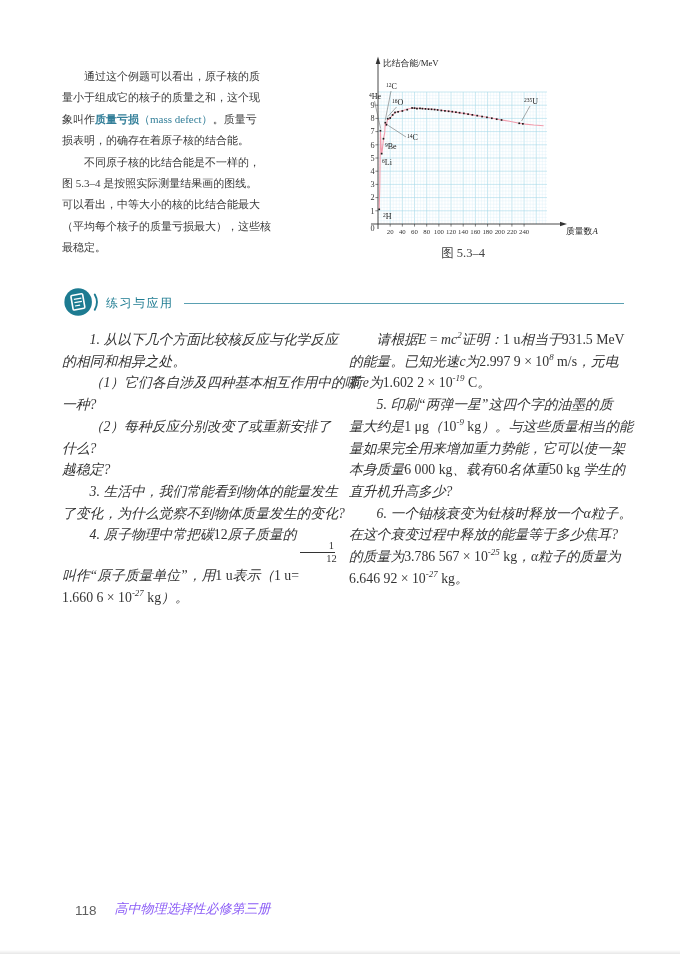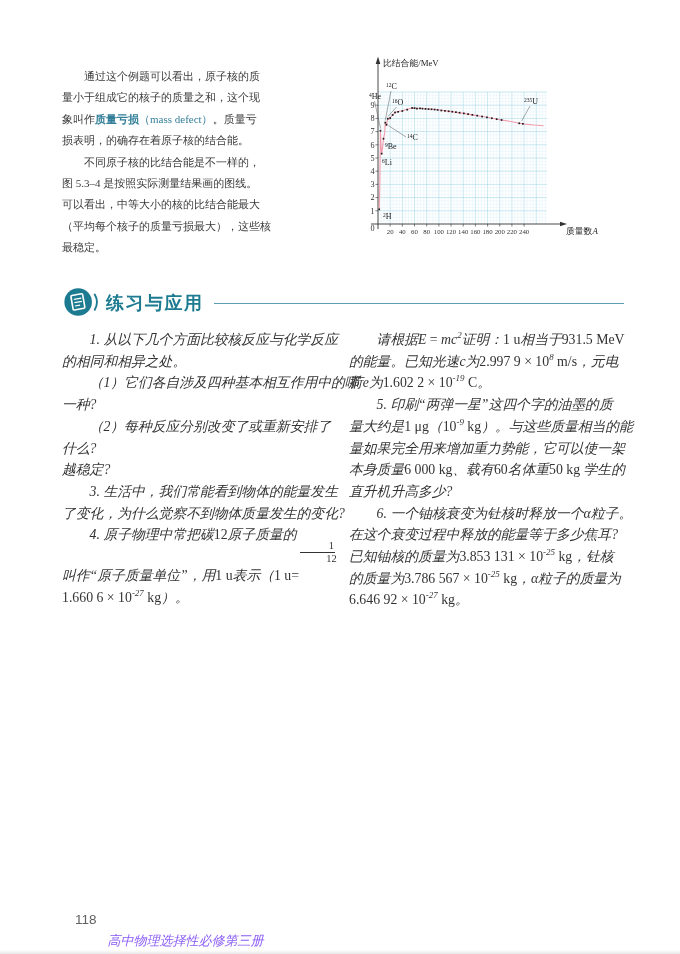--- a/index.html
+++ b/index.html
@@ -24,37 +24,37 @@
                margin-top:3px;font-style:normal;}
   .tick{font:6.8px "Liberation Serif",serif;fill:#333;}
   .ytick{font:8.2px "Liberation Serif",serif;fill:#333;}
   .axis-label{font:8.8px "Liberation Serif",serif;fill:#222;}
   .nuclide{font:8px "Liberation Serif",serif;fill:#222;}
 
   
   .section-header{position:absolute;left:62px;top:284px;right:56px;
                   display:flex;align-items:center;}
   .section-header .hicon{width:38px;height:38px;flex:0 0 auto;}
-  .section-header .htitle{font-family:"Liberation Sans",sans-serif;font-weight:bold;
-                  font-size:18px;letter-spacing:1.5px;color:var(--header);
+  .section-header .htitle{font-family:"Liberation Sans",sans-serif;font-weight:normal;
+                  font-size:12px;letter-spacing:1.5px;color:var(--header);
                   margin-left:6px;white-space:nowrap;}
   .section-header .hrule{flex:1;height:1px;background:var(--rule);margin-left:10px;}
 
   
   .col{position:absolute;top:329px;width:276px;font-size:13.8px;line-height:21.7px;
        font-style:italic;color:var(--ex-text);}
   .col.left{left:62px;}
   .col.right{left:349px;}
   .frac{display:inline-flex;flex-direction:column;align-items:center;
         vertical-align:-0.95em;font-style:normal;font-size:0.76em;line-height:1.15;
         margin-left:2px;}
   .frac > span:first-child{border-bottom:1px solid currentColor;padding:0 1px;}
 
   
-  .footer{position:absolute;left:75px;top:912px;display:flex;align-items:flex-start;gap:11px;}
+  .footer{position:absolute;left:75px;top:880px;display:flex;align-items:flex-end;gap:18px;}
   .page-num{font-family:"Liberation Sans",sans-serif;font-size:13.5px;color:var(--footer-num);}
   .footer-title{font-size:13px;font-style:italic;color:#8b5cf6;margin-top:20px;}
   .page-edge{position:absolute;left:0;right:0;bottom:0;height:4px;
              background:linear-gradient(#ffffff,#e7e7e7);}
 </style>
 </head>
 <body>
 
 <div class="page">
 
@@ -268,20 +268,21 @@
         <line x1="36.5" y1="55" x2="27.9" y2="64.5" stroke="#555" stroke-width="0.5"></line>
         <text x="32" y="53" class="nuclide"><tspan font-size="5.5" dy="-2.5">16</tspan><tspan font-size="8" dy="2.5">O</tspan></text>
         <line x1="46" y1="85" x2="28.3" y2="73.5" stroke="#555" stroke-width="0.5"></line>
         <text x="47" y="88" class="nuclide"><tspan font-size="5.5" dy="-2.5">14</tspan><tspan font-size="8" dy="2.5">C</tspan></text>
         <text x="25" y="97" class="nuclide"><tspan font-size="5.5" dy="-2.5">9</tspan><tspan font-size="8" dy="2.5">Be</tspan></text>
         <text x="22" y="113" class="nuclide"><tspan font-size="5.5" dy="-2.5">6</tspan><tspan font-size="8" dy="2.5">Li</tspan></text>
         <text x="23" y="167" class="nuclide"><tspan font-size="5.5" dy="-2.5">2</tspan><tspan font-size="8" dy="2.5">H</tspan></text>
         <line x1="170" y1="54" x2="161.6" y2="69" stroke="#555" stroke-width="0.5"></line>
         <text x="164" y="52" class="nuclide"><tspan font-size="5.5" dy="-2.5">235</tspan><tspan font-size="8" dy="2.5">U</tspan></text>
       </svg>
+    <div class="fig-caption">图 5.3–4</div>
   </div>
 
   <div class="section-header">
     <svg class="hicon" viewBox="0 0 40 40">
       <circle cx="17" cy="19" r="14.5" fill="#1d7b91"></circle>
       <path d="M34.5 11 A 16 16 0 0 1 34.5 27" fill="none" stroke="#1d7b91" stroke-width="2" stroke-linecap="round"></path>
       <g transform="rotate(-10 17 19)">
         <rect x="10.5" y="11" width="12.5" height="15.5" rx="1.2" fill="none" stroke="#ffffff" stroke-width="1.7"></rect>
         <line x1="13" y1="15.5" x2="21" y2="15.5" stroke="#ffffff" stroke-width="1.3"></line>
         <line x1="13" y1="19" x2="21" y2="19" stroke="#ffffff" stroke-width="1.3"></line>
@@ -313,21 +314,20 @@
       <div class="line ind">请根据<span class="i">E</span><span class="n"> = </span><span class="i">mc</span><sup>2</sup>证明：<span class="n">1 u</span>相当于<span class="n">931.5 MeV</span></div>
       <div class="line">的能量。已知光速<span class="i">c</span>为<span class="n">2.997 9 × 10</span><sup>8</sup><span class="n"> m/s</span>，元电</div>
       <div class="line">荷<span class="i">e</span>为<span class="n">1.602 2 × 10</span><sup>-19</sup><span class="n"> C</span>。</div>
       <div class="line ind">5. 印刷“两弹一星”这四个字的油墨的质</div>
       <div class="line">量大约是<span class="n">1 μg</span>（<span class="n">10</span><sup>-9</sup><span class="n"> kg</span>）。与这些质量相当的能</div>
       <div class="line">量如果完全用来增加重力势能，它可以使一架</div>
       <div class="line">本身质量<span class="n">6 000 kg</span>、载有<span class="n">60</span>名体重<span class="n">50 kg</span> 学生的</div>
       <div class="line">直升机升高多少?</div>
       <div class="line ind">6. 一个铀核衰变为钍核时释放一个α粒子。</div>
       <div class="line">在这个衰变过程中释放的能量等于多少焦耳?</div>
-      <div class="line">已知铀核的质量为<span class="n">3.853 131 × 10</span><sup>-25</sup><span class="n"> kg</span>，钍核</div>
       <div class="line">的质量为<span class="n">3.786 567 × 10</span><sup>-25</sup><span class="n"> kg</span>，α粒子的质量为</div>
       <div class="line"><span class="n">6.646 92 × 10</span><sup>-27</sup><span class="n"> kg</span>。</div>
     </div>
 
   <div class="footer">
     <span class="page-num">118</span>
     <span class="footer-title">高中物理选择性必修第三册</span>
   </div>
 
   <div class="page-edge"></div>

